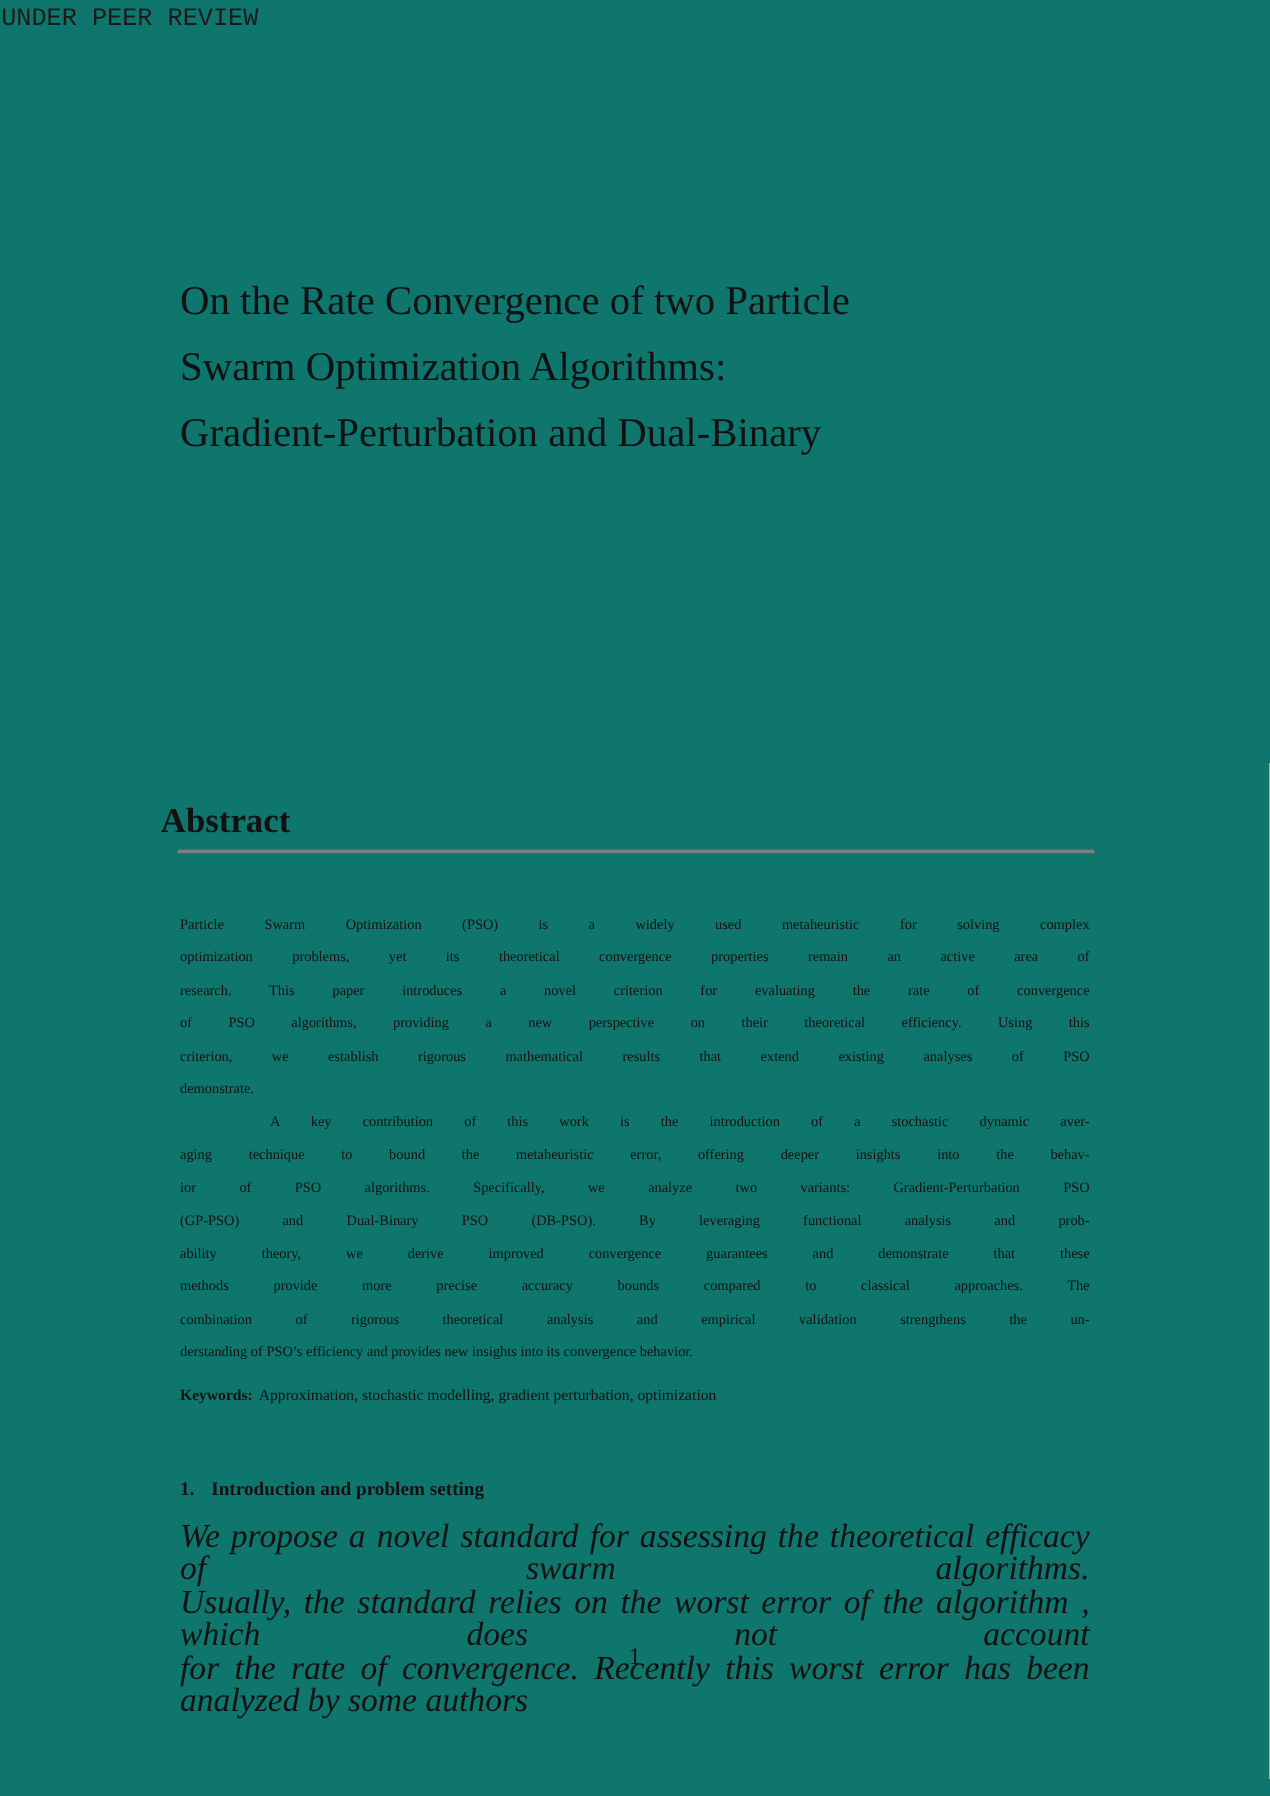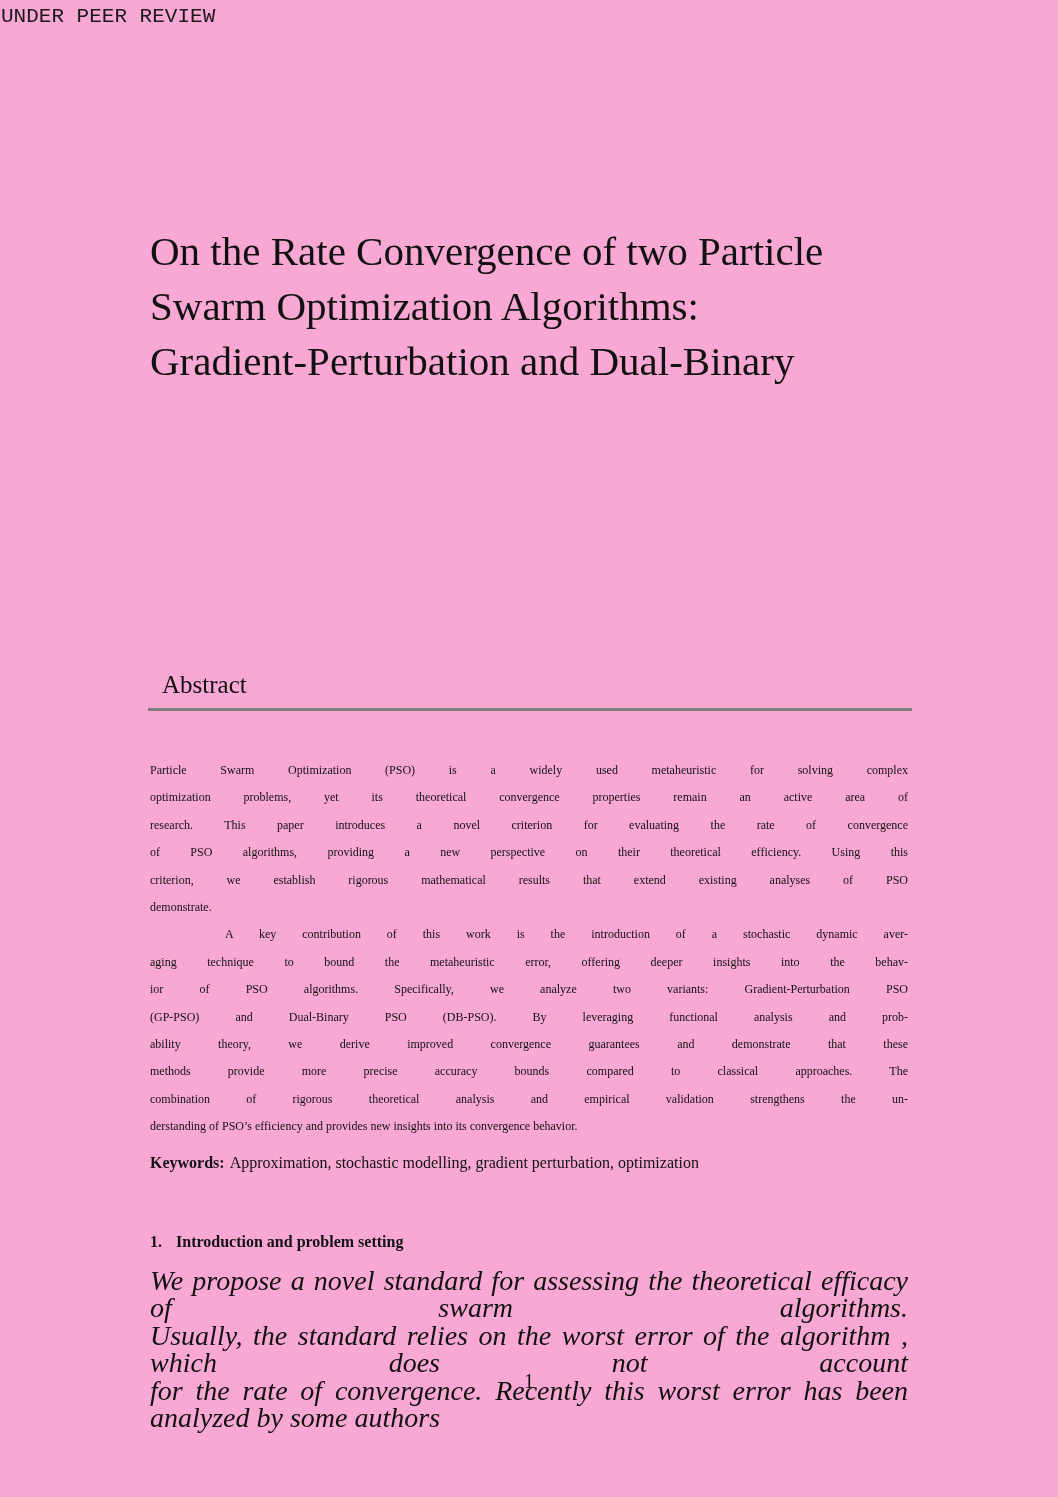--- a/index.html
+++ b/index.html
@@ -4,50 +4,50 @@
 <style>
   html, body {
     margin: 0;
     padding: 0;
     background: #ffffff;
   }
   .page {
     position: relative;
     width: 1058px;
     height: 1497px;
-    background: #f9a8d4;
+    background: #0f766e;
     color: #111111;
     font-family: "Liberation Serif", "DejaVu Serif", serif;
     overflow: hidden;
   }
   .banner {
     position: absolute;
     left: 1px;
     top: 5px;
     font-family: "Liberation Mono", "DejaVu Sans Mono", monospace;
     font-size: 21px;
     color: #1a1a1a;
     white-space: pre;
   }
   .title {
     position: absolute;
     left: 150px;
     top: 224px;
     width: 800px;
     margin: 0;
     font-weight: 400;
-    font-size: 41px;
+    font-size: 34px;
     line-height: 55px;
   }
   .abs-head {
     position: absolute;
-    left: 162px;
+    left: 134px;
     top: 671px;
-    font-size: 25px;
-    font-weight: 400;
+    font-size: 29px;
+    font-weight: 700;
     line-height: 27px;
   }
   .rule {
     position: absolute;
     left: 148px;
     top: 708px;
     width: 764px;
     height: 3px;
     background: #7f7f7f;
   }
@@ -62,21 +62,21 @@
   .para { margin: 0; }
   .line { white-space: normal; }
   .line.just { text-align: justify; text-align-last: justify; }
   .line.just.last { text-align-last: left; }
   .line.indent { text-indent: 75px; }
   .keywords {
     position: absolute;
     left: 150px;
     top: 1149px;
     width: 758px;
-    font-size: 16px;
+    font-size: 13px;
     line-height: 27.4px;
   }
   .kw-label { font-weight: 700; }
   .kw-text { margin-left: 5px; }
   .sec-head {
     position: absolute;
     left: 150px;
     top: 1228px;
     width: 758px;
     font-size: 16px;

